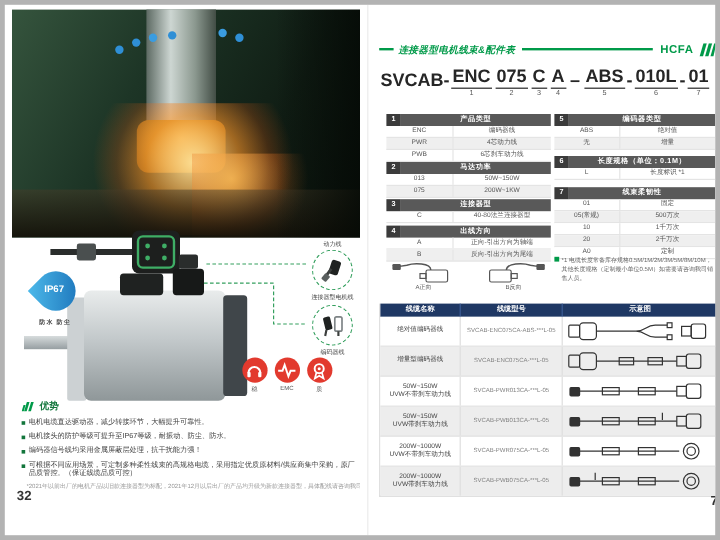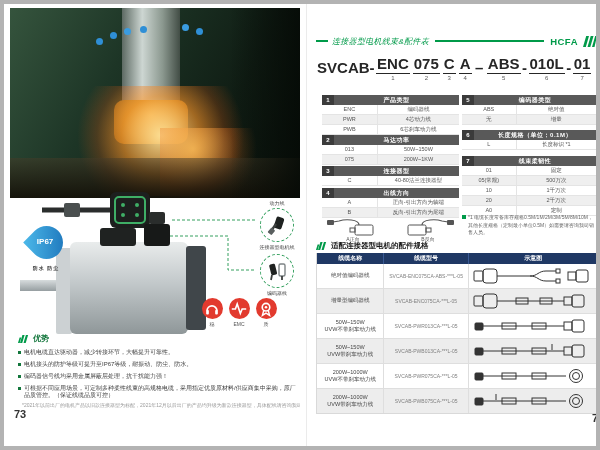--- a/index.html
+++ b/index.html
@@ -47,21 +47,21 @@
   .adv{position:absolute;left:14px;top:329px;width:282px;}
   .adv-title{display:flex;align-items:center;gap:3px;font-size:8px;font-weight:bold;color:#13763c;}
   .bullet{display:flex;gap:3px;margin-top:4.5px;font-size:6px;color:#3f3f3f;line-height:1.25;}
   .bullet .dot{flex:0 0 auto;width:3px;height:3px;background:#13763c;margin-top:2px;}
   .foot-note{position:absolute;left:18px;top:398px;width:278px;font-size:5px;color:#9a9a9a;white-space:nowrap;overflow:hidden;}
   .pageno{position:absolute;font-size:11px;font-weight:bold;color:#333;}
 
   
   .rp-head{position:absolute;left:312px;top:30px;width:281px;height:14px;display:flex;align-items:center;}
   .rp-dash{width:12px;height:2px;background:#009a49;margin-right:4px;}
-  .rp-title{font-size:8px;font-weight:normal;font-style:italic;color:#009a49;letter-spacing:.3px;}
+  .rp-title{font-size:8px;font-weight:bold;font-style:italic;color:#009a49;letter-spacing:.3px;}
   .rp-line{flex:1;height:1.5px;background:#009a49;margin:0 6px;}
   .logo{display:flex;align-items:center;gap:3px;}
   .logo-text{font-size:9.5px;font-weight:bold;color:#009a49;letter-spacing:.5px;}
 
   
   .model{position:absolute;left:308px;top:52px;width:286px;text-align:center;}
   .model-row{display:inline-flex;align-items:center;}
   .seg{display:inline-flex;flex-direction:column;align-items:center;margin:0 1.5px;}
   .seg-t{font-size:15px;font-weight:bold;color:#262626;border-bottom:1.5px solid #262626;padding:0 1px;line-height:1.1;}
   .plain{font-size:15px;font-weight:bold;color:#262626;line-height:1.1;}
@@ -228,21 +228,21 @@
     <div class="bullet">
         <span class="dot"></span>
         <span>编码器信号线均采用金属屏蔽层处理，抗干扰能力强！</span>
       </div>
     <div class="bullet">
         <span class="dot"></span>
         <span>可根据不同应用场景，可定制多种柔性线束的高规格电缆，采用指定优质原材料/供应商集中采购，原厂品质管控。（保证线缆品质可控）</span>
       </div>
   </div>
   <div class="foot-note">*2021年以前出厂的电机产品以旧款连接器型为标配，2021年12月以后出厂的产品均升级为新款连接器型，具体配线请咨询我司销售人员</div>
-  <div class="pageno" style="left:10px;top:404px;">73</div>
+  <div class="pageno" style="left:10px;top:404px;">32</div>
 
   <div class="rp-head">
     <div class="rp-dash"></div>
     <div class="rp-title">连接器型电机线束&amp;配件表</div>
     <div class="rp-line"></div>
     <div class="logo">
       <span class="logo-text">HCFA</span>
       <svg width="16" height="11" viewBox="0 0 16 11">
         <polygon points="2,11 5.2,0 8,0 4.8,11" fill="#009a49"></polygon>
           <polygon points="6.5,11 9.7,0 12.5,0 9.3,11" fill="#009a49"></polygon>
@@ -420,28 +420,20 @@
         <div class="td1">A0</div>
         <div class="td2">定制</div>
       </div>
   </div>
 
   <div class="note">
     <div><span class="sq"></span><span>*1 电缆长度常备库存规格0.5M/1M/2M/3M/5M/8M/10M，</span></div>
     <div style="padding-left:6px;"><span>其他长度规格（定制最小单位0.5M）如需要请咨询我司销售人员。</span></div>
   </div>
 
-  <div class="acc-title">
-    <svg width="12" height="8" viewBox="0 0 12 8">
-      <polygon points="2,8 4.4,0 6.6,0 4.2,8" fill="#009a49"></polygon>
-        <polygon points="5.5,8 7.9,0 10.1,0 7.7,8" fill="#009a49"></polygon>
-        <polygon points="0,8 1.6,2.5 3.3,2.5 1.7,8" fill="#009a49"></polygon>
-    </svg>
-    <span>适配连接器型电机的配件规格</span>
-  </div>
 
   <div class="acc">
     <div class="acc-h">
       <div>线缆名称</div>
       <div>线缆型号</div>
       <div>示意图</div>
     </div>
 
     <div class="acc-r">
       <div class="acc-c">

